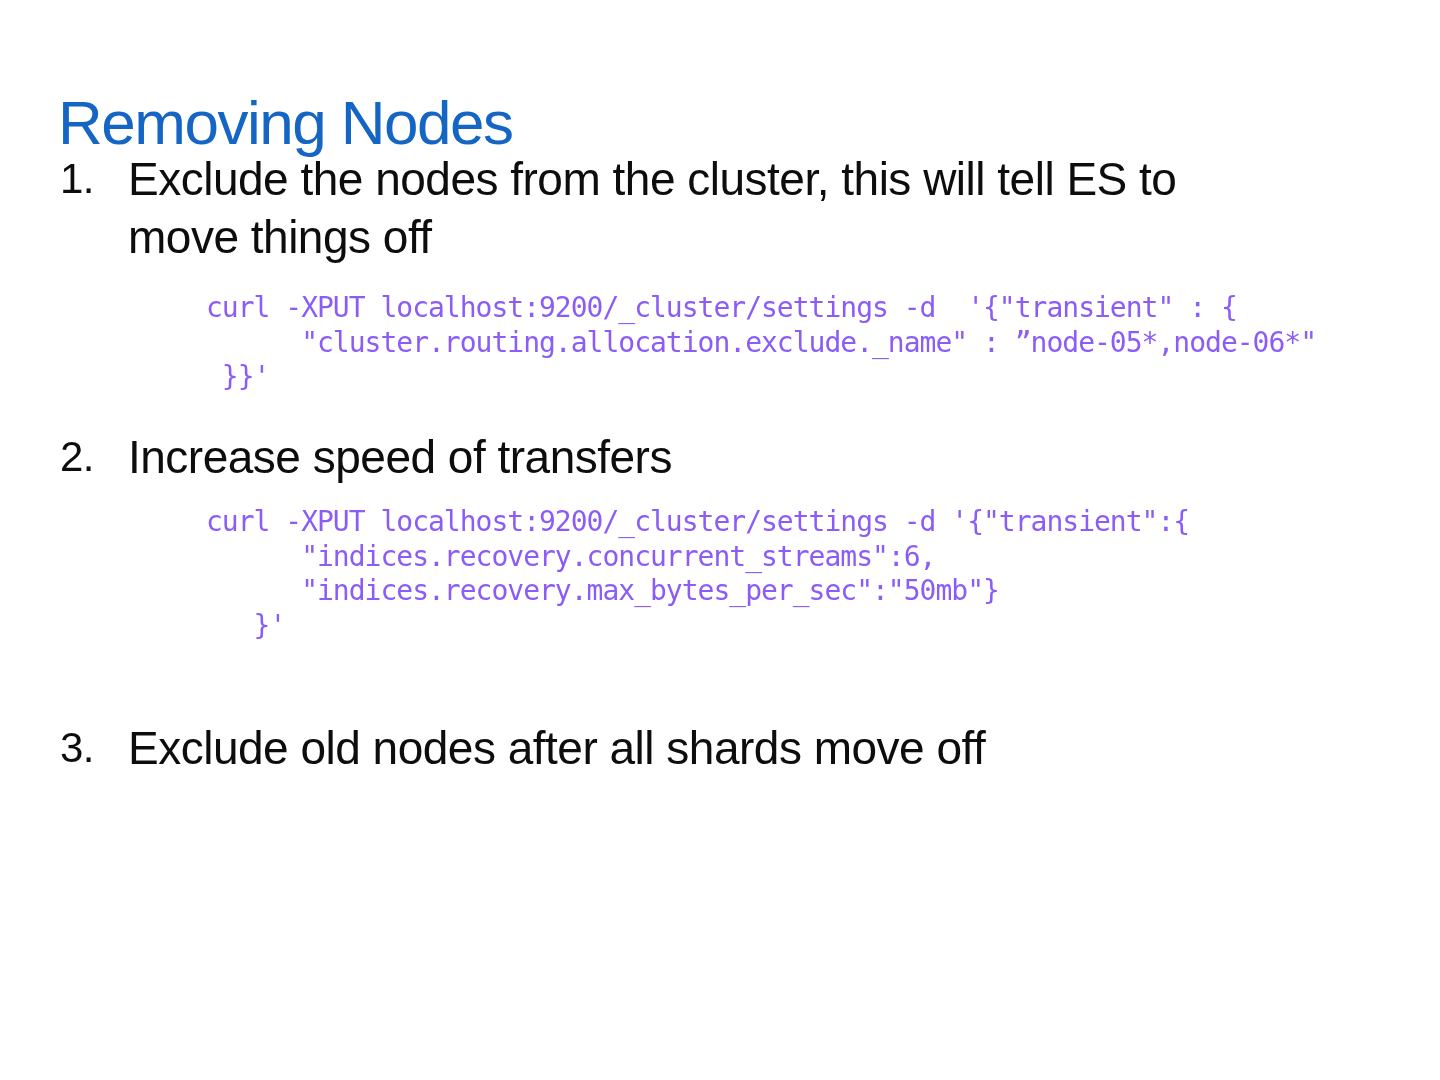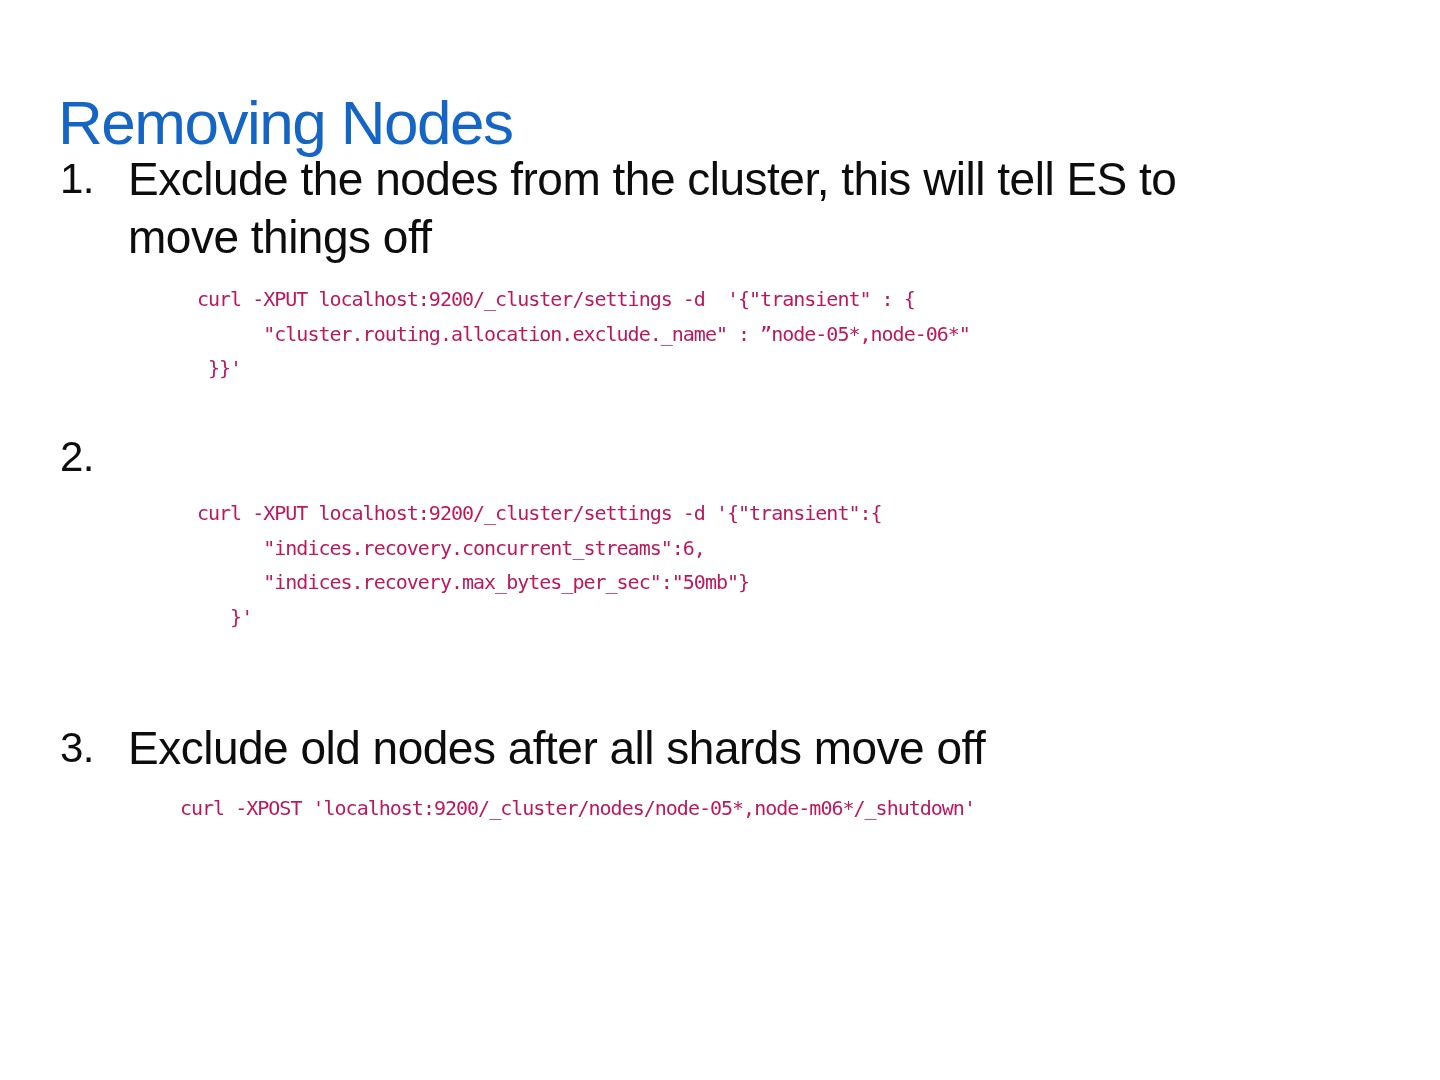--- a/index.html
+++ b/index.html
@@ -42,26 +42,26 @@
     letter-spacing: -0.5px;
   }
   .item .txt {
     font-size: 46px;
     line-height: 58px;
     letter-spacing: -0.5px;
     white-space: pre-line;
   }
   .code {
     position: absolute;
-    margin: 0;
+    margin: 9px;
     font-family: "DejaVu Sans Mono", monospace;
-    font-size: 20px;
+    font-size: 28px;
     line-height: 34.5px;
     letter-spacing: -1px;
-    color: #be185d;
+    color: #8b5cf6;
     white-space: pre;
   }
   #item-1 { top: 150px; }
   #code-1 { left: 197px; top: 282px; }
   #item-2 { top: 428px; }
   #code-2 { left: 197px; top: 496px; }
   #item-3 { top: 719px; }
   #code-3 { left: 180px; top: 791px; }
   .logo {
     position: absolute;
@@ -83,26 +83,26 @@
     <span class="num">1.</span>
     <span class="txt">Exclude the nodes from the cluster, this will tell ES to
 move things off</span>
   </div>
   <pre class="code" id="code-1">curl -XPUT localhost:9200/_cluster/settings -d  '{"transient" : {
       "cluster.routing.allocation.exclude._name" : ”node-05*,node-06*"
  }}'</pre>
 
   <div class="item" id="item-2">
     <span class="num">2.</span>
+    <span class="txt">Increase speed of transfers</span>
   </div>
   <pre class="code" id="code-2">curl -XPUT localhost:9200/_cluster/settings -d '{"transient":{
       "indices.recovery.concurrent_streams":6,
       "indices.recovery.max_bytes_per_sec":"50mb"}
    }'</pre>
 
   <div class="item" id="item-3">
     <span class="num">3.</span>
     <span class="txt">Exclude old nodes after all shards move off</span>
   </div>
-  <pre class="code" id="code-3">curl -XPOST 'localhost:9200/_cluster/nodes/node-05*,node-m06*/_shutdown'</pre>
 
 
 </div>
 
 </body></html>

